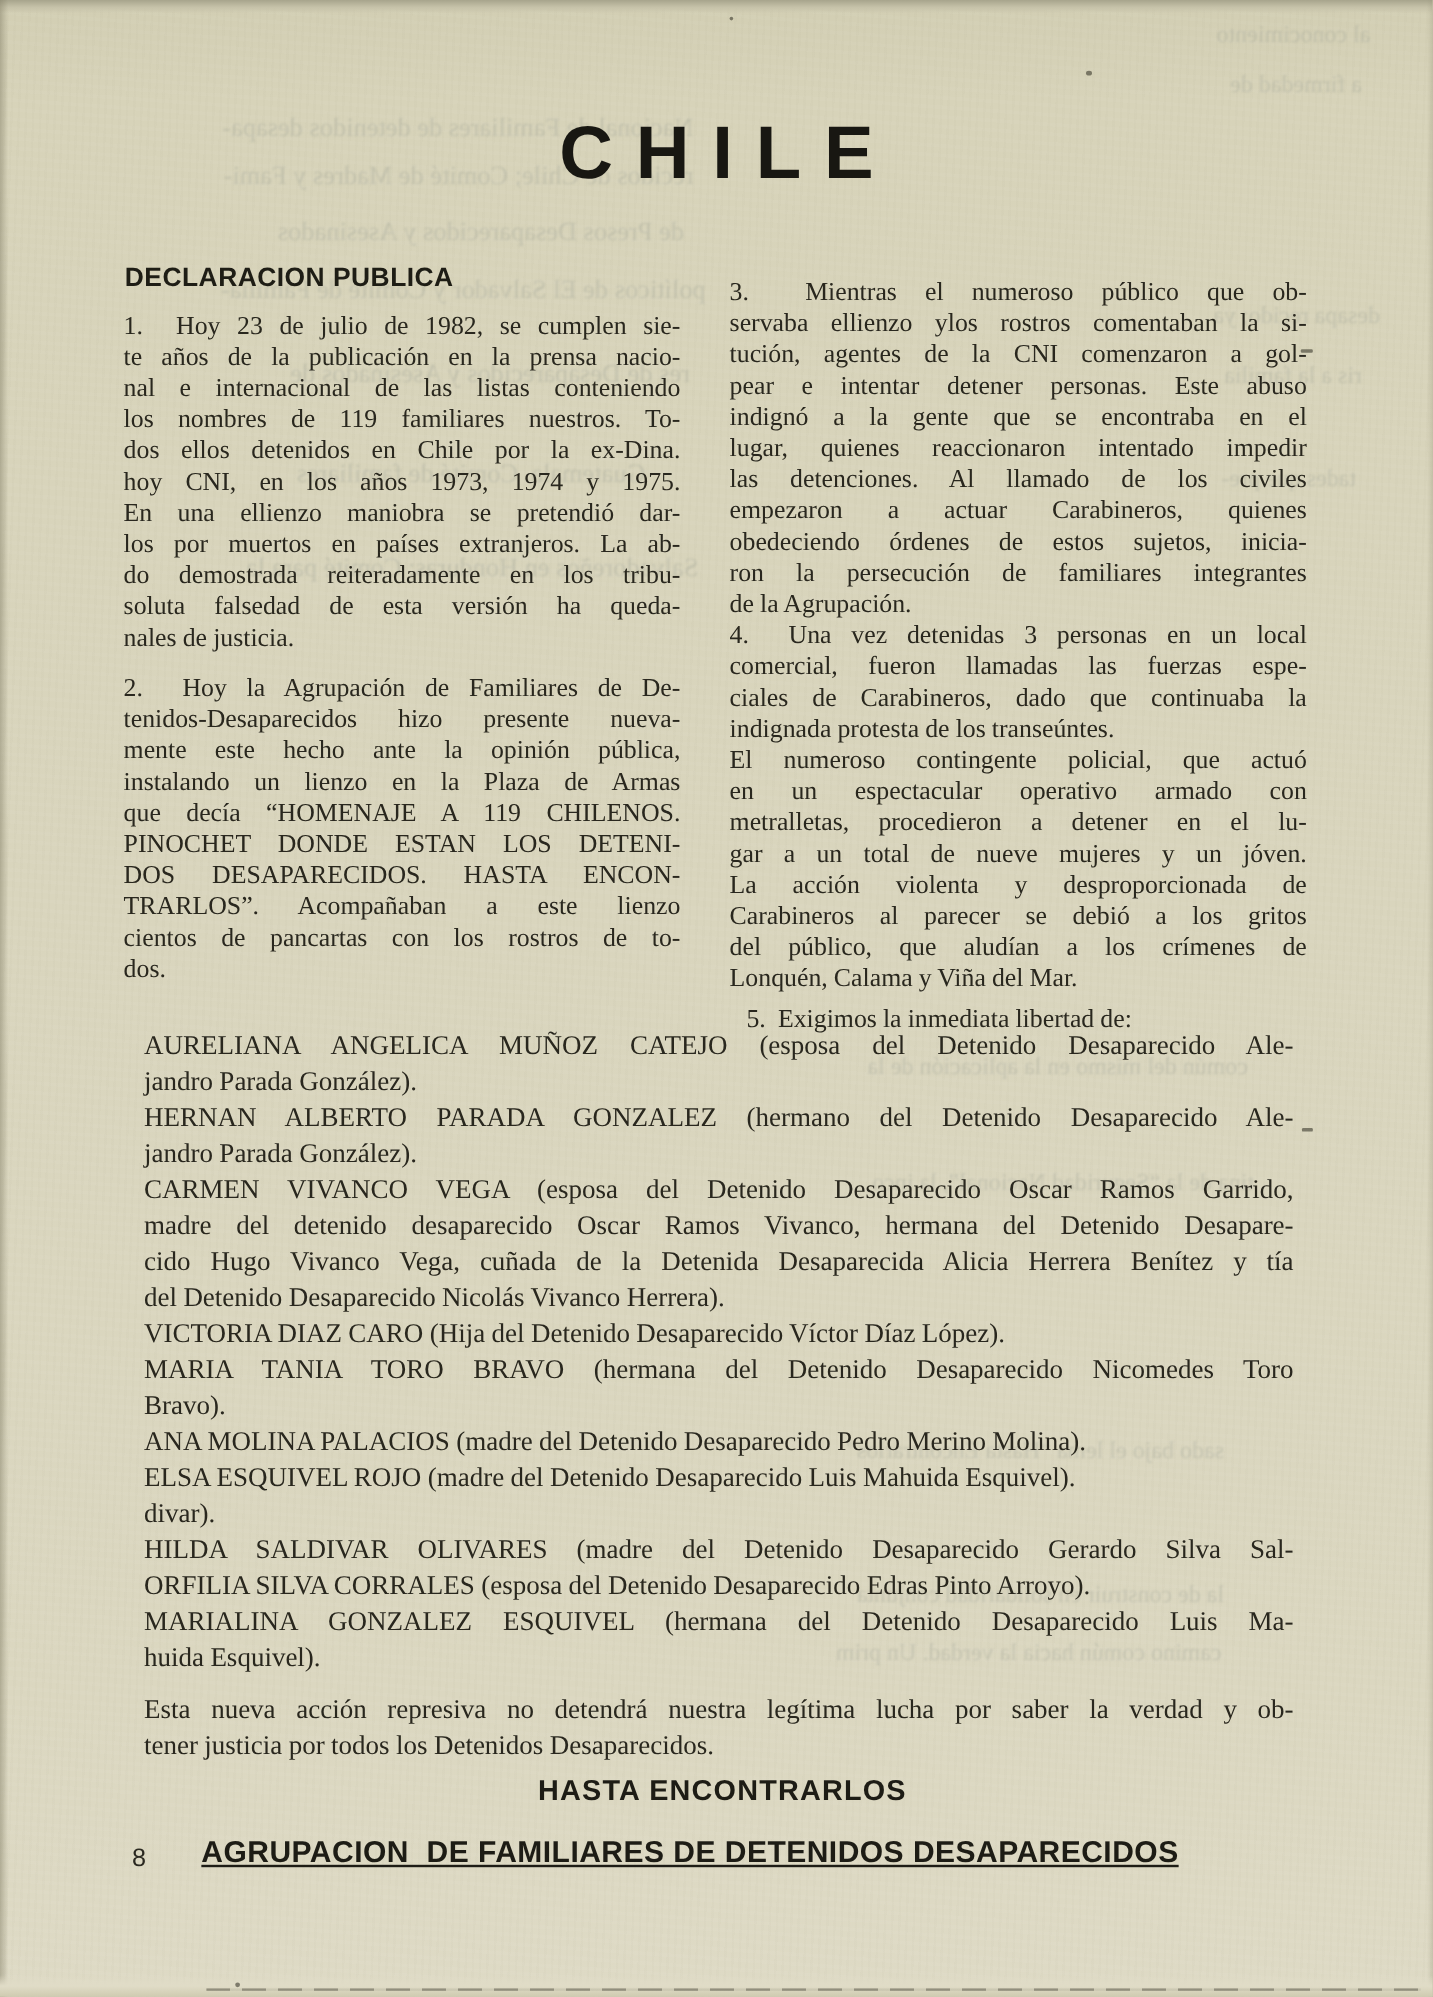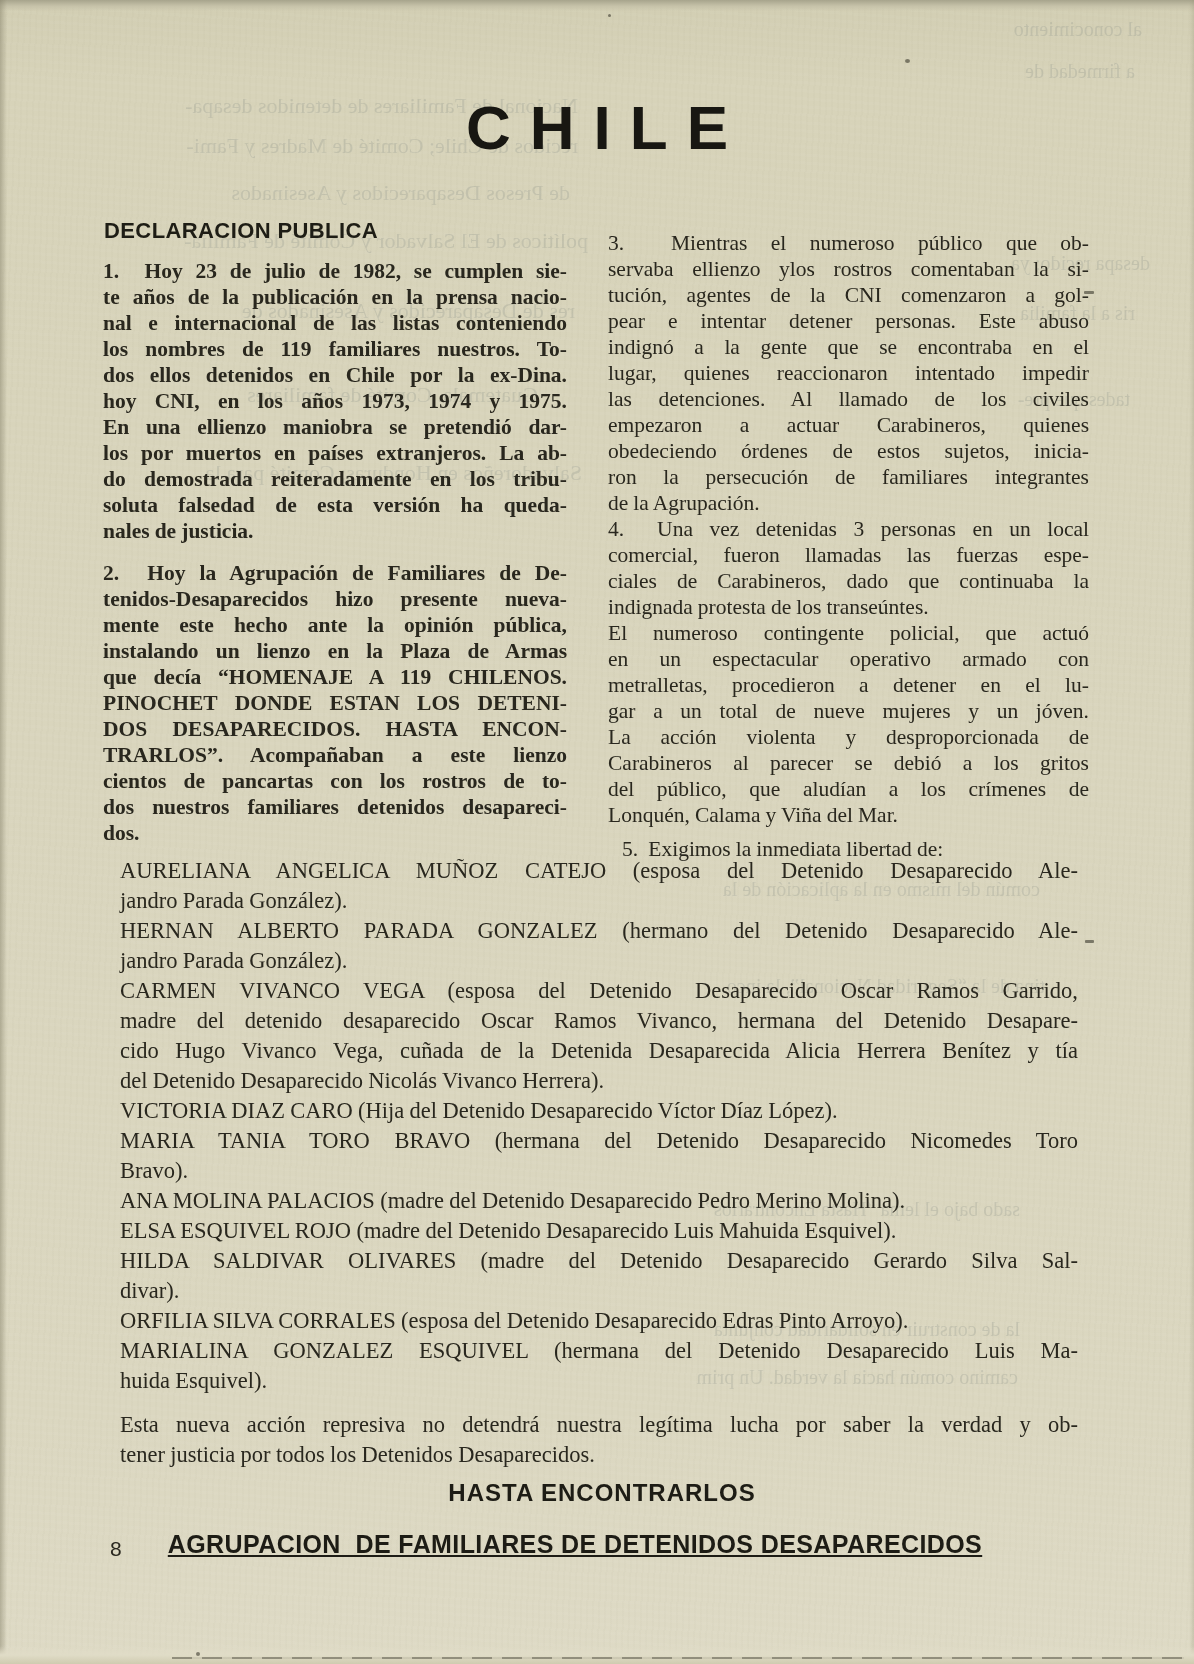--- a/index.html
+++ b/index.html
@@ -25,21 +25,21 @@
   .speck{position:absolute;background:rgba(45,43,32,.55);border-radius:50%;}
 
   .title{position:absolute;left:0;right:0;top:92px;text-align:center;
     font-family:Liberation Sans, sans-serif;font-weight:700;font-size:62px;
     letter-spacing:19px;text-indent:19px;color:#181712;}
   .heading{position:absolute;left:104px;top:218px;
     font-family:"Liberation Sans",sans-serif;font-weight:700;font-size:22px;
     letter-spacing:.4px;color:#1e1d15;}
 
   .col{position:absolute;}
-  #left-col{left:103px;top:258px;width:464px;font-weight:bold;}
+  #left-col{left:103px;top:258px;width:464px;}
   #right-col{left:608px;top:230px;width:481px;}
   .col .tline{font-size:21.5px;line-height:26px;}
 
   .tline{text-align:justify;text-align-last:justify;word-spacing:-0.3px;}
   .tlast{text-align-last:left;}
   .para.gap{margin-top:16px;}
   .para.gap2{margin-top:8px;}
   .para.indent .tline{margin-left:14px;}
 
   #names-list{position:absolute;left:120px;top:856px;width:958px;}
@@ -106,21 +106,20 @@
       <div class="para gap">
         <div class="tline">2.&nbsp;&nbsp;Hoy la Agrupación de Familiares de De-</div>
         <div class="tline">tenidos-Desaparecidos hizo presente nueva-</div>
         <div class="tline">mente este hecho ante la opinión pública,</div>
         <div class="tline">instalando un lienzo en la Plaza de Armas</div>
         <div class="tline">que decía “HOMENAJE A 119 CHILENOS.</div>
         <div class="tline">PINOCHET DONDE ESTAN LOS DETENI-</div>
         <div class="tline">DOS DESAPARECIDOS. HASTA ENCON-</div>
         <div class="tline">TRARLOS”. Acompañaban a este lienzo</div>
         <div class="tline">cientos de pancartas con los rostros de to-</div>
-        <div class="tline">dos nuestros familiares detenidos desapareci-</div>
         <div class="tline tlast">dos.</div>
       </div>
     </div>
   <div class="col" id="right-col">
       <div class="para">
         <div class="tline">3.&nbsp;&nbsp;Mientras el numeroso público que ob-</div>
         <div class="tline">servaba ellienzo ylos rostros comentaban la si-</div>
         <div class="tline">tución, agentes de la CNI comenzaron a gol-</div>
         <div class="tline">pear e intentar detener personas. Este abuso</div>
         <div class="tline">indignó a la gente que se encontraba en el</div>
@@ -174,22 +173,22 @@
         <div class="tline">MARIA TANIA TORO BRAVO (hermana del Detenido Desaparecido Nicomedes Toro</div>
         <div class="tline tlast">Bravo).</div>
       </div>
       <div class="para">
         <div class="tline tlast">ANA MOLINA PALACIOS (madre del Detenido Desaparecido Pedro Merino Molina).</div>
       </div>
       <div class="para">
         <div class="tline tlast">ELSA ESQUIVEL ROJO (madre del Detenido Desaparecido Luis Mahuida Esquivel).</div>
       </div>
       <div class="para">
+        <div class="tline tlast">divar).</div>
         <div class="tline">HILDA SALDIVAR OLIVARES (madre del Detenido Desaparecido Gerardo Silva Sal-</div>
-        <div class="tline tlast">divar).</div>
       </div>
       <div class="para">
         <div class="tline tlast">ORFILIA SILVA CORRALES (esposa del Detenido Desaparecido Edras Pinto Arroyo).</div>
       </div>
       <div class="para">
         <div class="tline">MARIALINA GONZALEZ ESQUIVEL (hermana del Detenido Desaparecido Luis Ma-</div>
         <div class="tline tlast">huida Esquivel).</div>
       </div>
     </div>
 

